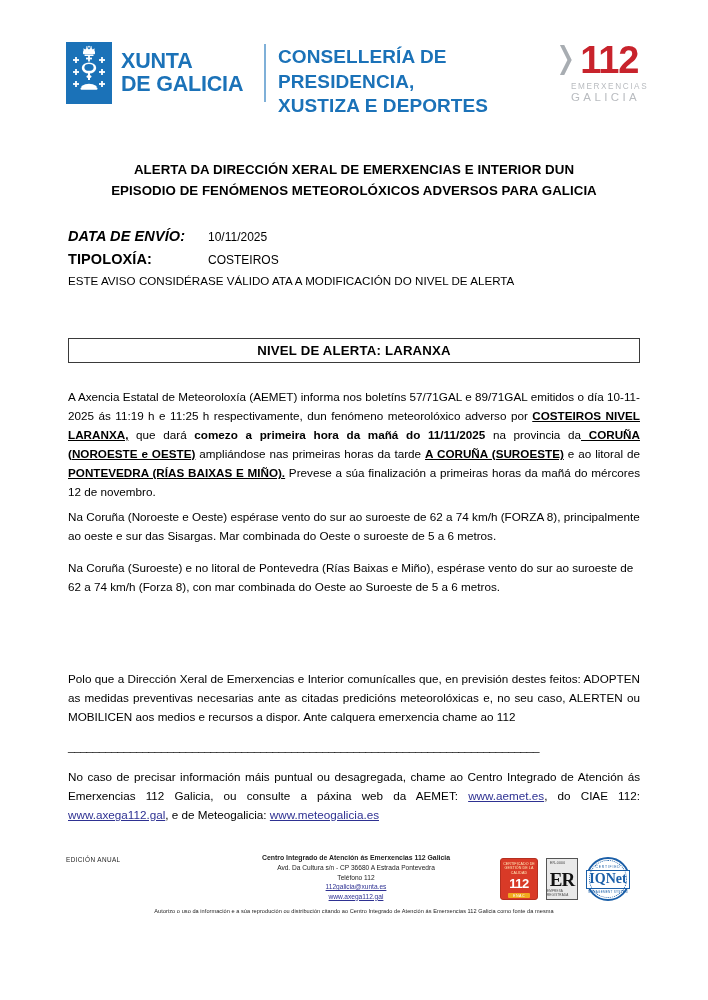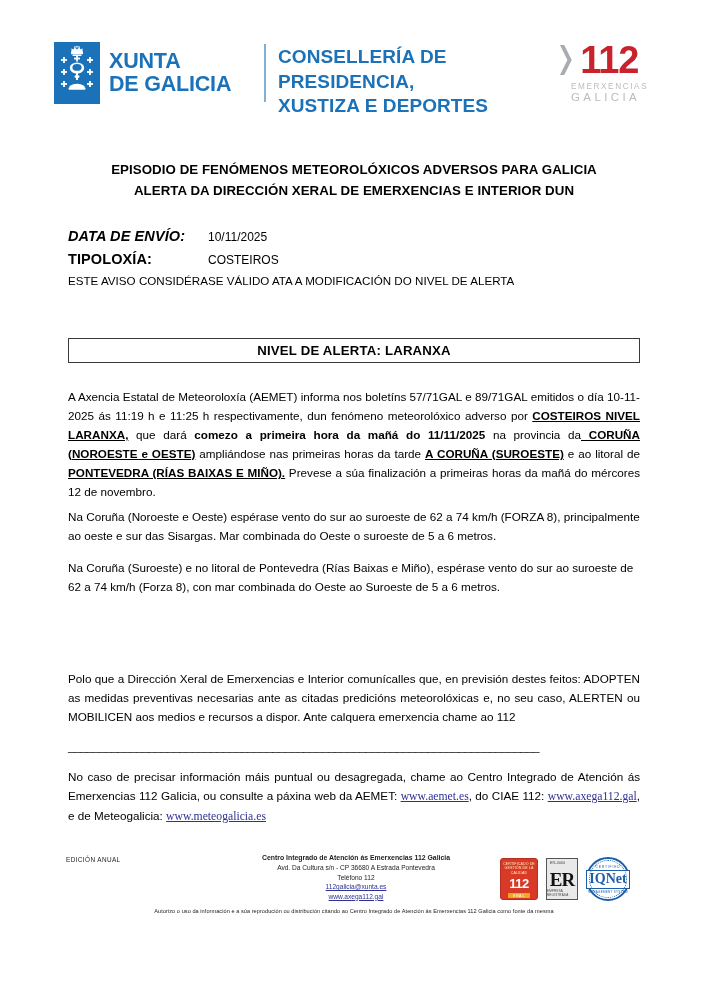--- a/index.html
+++ b/index.html
@@ -27,21 +27,21 @@
   
   .header {
     position: absolute;
     left: 0;
     top: 38px;
     width: 708px;
     height: 76px;
   }
   .logo-xunta {
     position: absolute;
-    left: 54px;
+    left: 66px;
     top: 4px;
     display: flex;
     align-items: center;
     gap: 9px;
   }
   .shield {
     width: 46px;
     height: 62px;
     background: #1b72b8;
     position: relative;
@@ -233,21 +233,20 @@
     top: 768px;
     width: 572px;
     font-size: 11.7px;
     line-height: 1.62;
     text-align: justify;
   }
   .contact p { margin: 0; }
   .lnk {
     color: #2e3192;
     text-decoration: underline;
-    font-family: Liberation Serif, serif;
   }
 
   
   .footer-edicion {
     position: absolute;
     left: 66px;
     top: 856px;
     font-size: 6.4px;
     letter-spacing: 0.4px;
     color: #222;
@@ -487,22 +486,22 @@
       <div class="l112-row">
         <span class="l112-chevron">❭</span>
         <span class="l112-num">112</span>
       </div>
       <div class="l112-sub1">EMERXENCIAS</div>
       <div class="l112-sub2">GALICIA</div>
     </div>
   </div>
 
   <div class="doc-title">
+    <div>ALERTA DA DIRECCIÓN XERAL DE EMERXENCIAS E INTERIOR DUN</div>
     <div>EPISODIO DE  FENÓMENOS METEOROLÓXICOS ADVERSOS PARA GALICIA</div>
-    <div>ALERTA DA DIRECCIÓN XERAL DE EMERXENCIAS E INTERIOR DUN</div>
   </div>
 
   <div class="meta">
     <div class="meta-row">
       <span class="meta-label w1">DATA DE ENVÍO:</span>
       <span class="meta-value">10/11/2025</span>
     </div>
     <div class="meta-row">
       <span class="meta-label w2">TIPOLOXÍA:</span>
       <span class="meta-value">COSTEIROS</span>

